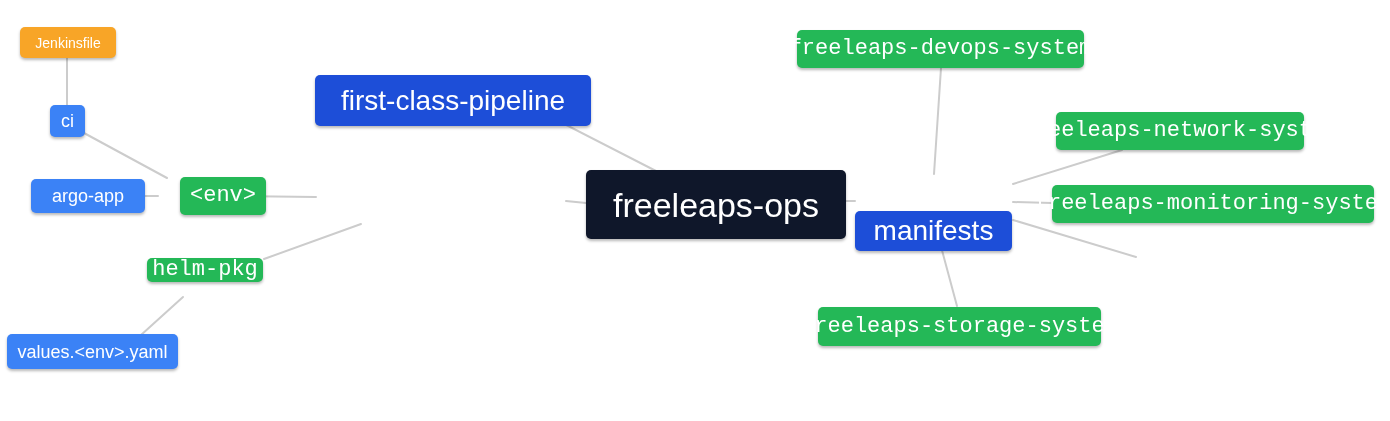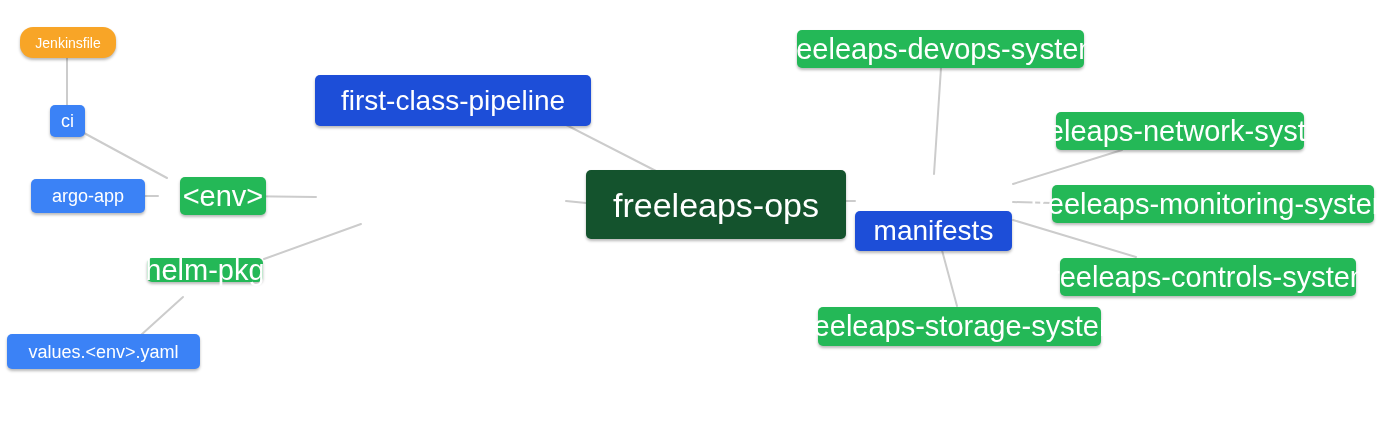--- a/index.html
+++ b/index.html
@@ -30,28 +30,28 @@
     display: flex;
     align-items: center;
     justify-content: center;
     color: #ffffff;
     border-radius: 5px;
     box-shadow: 0 2px 3px rgba(0,0,0,0.28);
     white-space: nowrap;
     cursor: default;
     line-height: 1;
   }
-  .c-root   { background: #14532d; }
+  .c-root   { background: #0f172a; }
   .c-blue   { background: #1d4ed8; margin-top: 36px; }
   .c-green  { background: #24b857; }
   .c-red    { background: #3b82f6; }
-  .c-orange { background: #f8a527; border-radius: 13px; }
+  .c-orange { background: #f8a527; }
   .s-root { font-size: 34px; }
   .s-l1   { font-size: 28px; }
-  .s-l2   { font-size: 29px; }
+  .s-l2   { font-size: 22px; font-family: Liberation Mono, monospace; }
   .s-l3   { font-size: 18px; }
   .s-l4   { font-size: 14px; }
 </style>
 </head>
 <body>
 
 <div class="canvas">
 
   <svg class="edges" viewBox="0 0 1390 421" xmlns="http://www.w3.org/2000/svg">
     <line x1="67" y1="58" x2="67" y2="106"></line>
@@ -73,18 +73,17 @@
   <div class="node c-orange s-l4" style="left:20px;  top:27px;  width:96px;  height:31px;">Jenkinsfile</div>
   <div class="node c-red    s-l3" style="left:50px;  top:105px; width:35px;  height:32px;">ci</div>
   <div class="node c-red    s-l3" style="left:31px;  top:179px; width:114px;  height:34px;">argo-app</div>
   <div class="node c-green  s-l2" style="left:158px; top:177px; width:86px;  height:38px;margin-left:22px;">&lt;env&gt;</div>
   <div class="node c-blue   s-l1" style="left:315px; top:39px;  width:276px; height:51px;">first-class-pipeline</div>
   <div class="node c-root   s-root" style="left:586px; top:170px; width:260px; height:69px;">freeleaps-ops</div>
   <div class="node c-blue   s-l1" style="left:855px; top:175px; width:157px; height:40px;">manifests</div>
   <div class="node c-green  s-l2" style="left:797px; top:30px;  width:287px; height:38px;">freeleaps-devops-system</div>
   <div class="node c-green  s-l2" style="left:1056px;top:112px; width:248px; height:38px;">freeleaps-network-system</div>
   <div class="node c-green  s-l2" style="left:1052px;top:185px; width:322px; height:38px;">freeleaps-monitoring-system</div>
-  <div class="node c-green  s-l2" style="left:1060px;top:258px; width:296px; height:38px;">freeleaps-controls-system</div>
   <div class="node c-green  s-l2" style="left:818px; top:307px; width:283px; height:39px;text-align:right;">freeleaps-storage-system</div>
   <div class="node c-green  s-l2" style="left:147px; top:258px; width:116px; height:24px;">helm-pkg</div>
-  <div class="node c-red    s-l3" style="left:7px;   top:334px; width:193px; height:35px;">values.&lt;env&gt;.yaml</div>
+  <div class="node c-red    s-l3" style="left:7px;   top:334px; width:171px; height:35px;">values.&lt;env&gt;.yaml</div>
 
 </div>
 
 </body></html>

